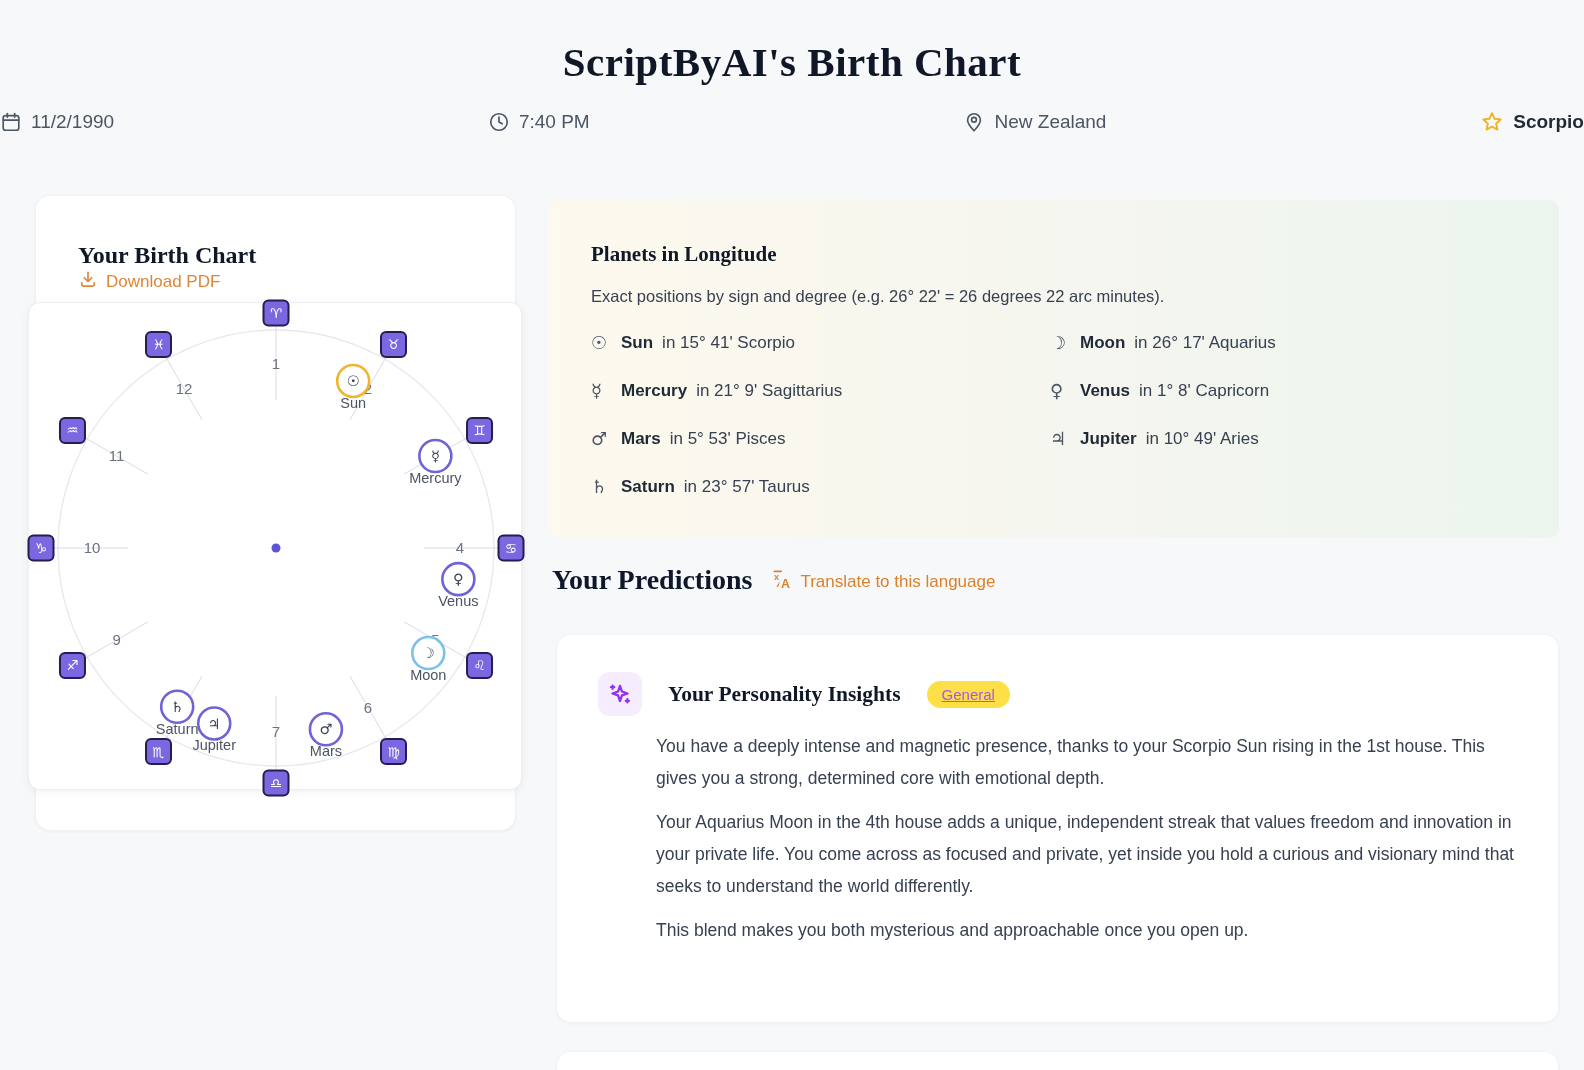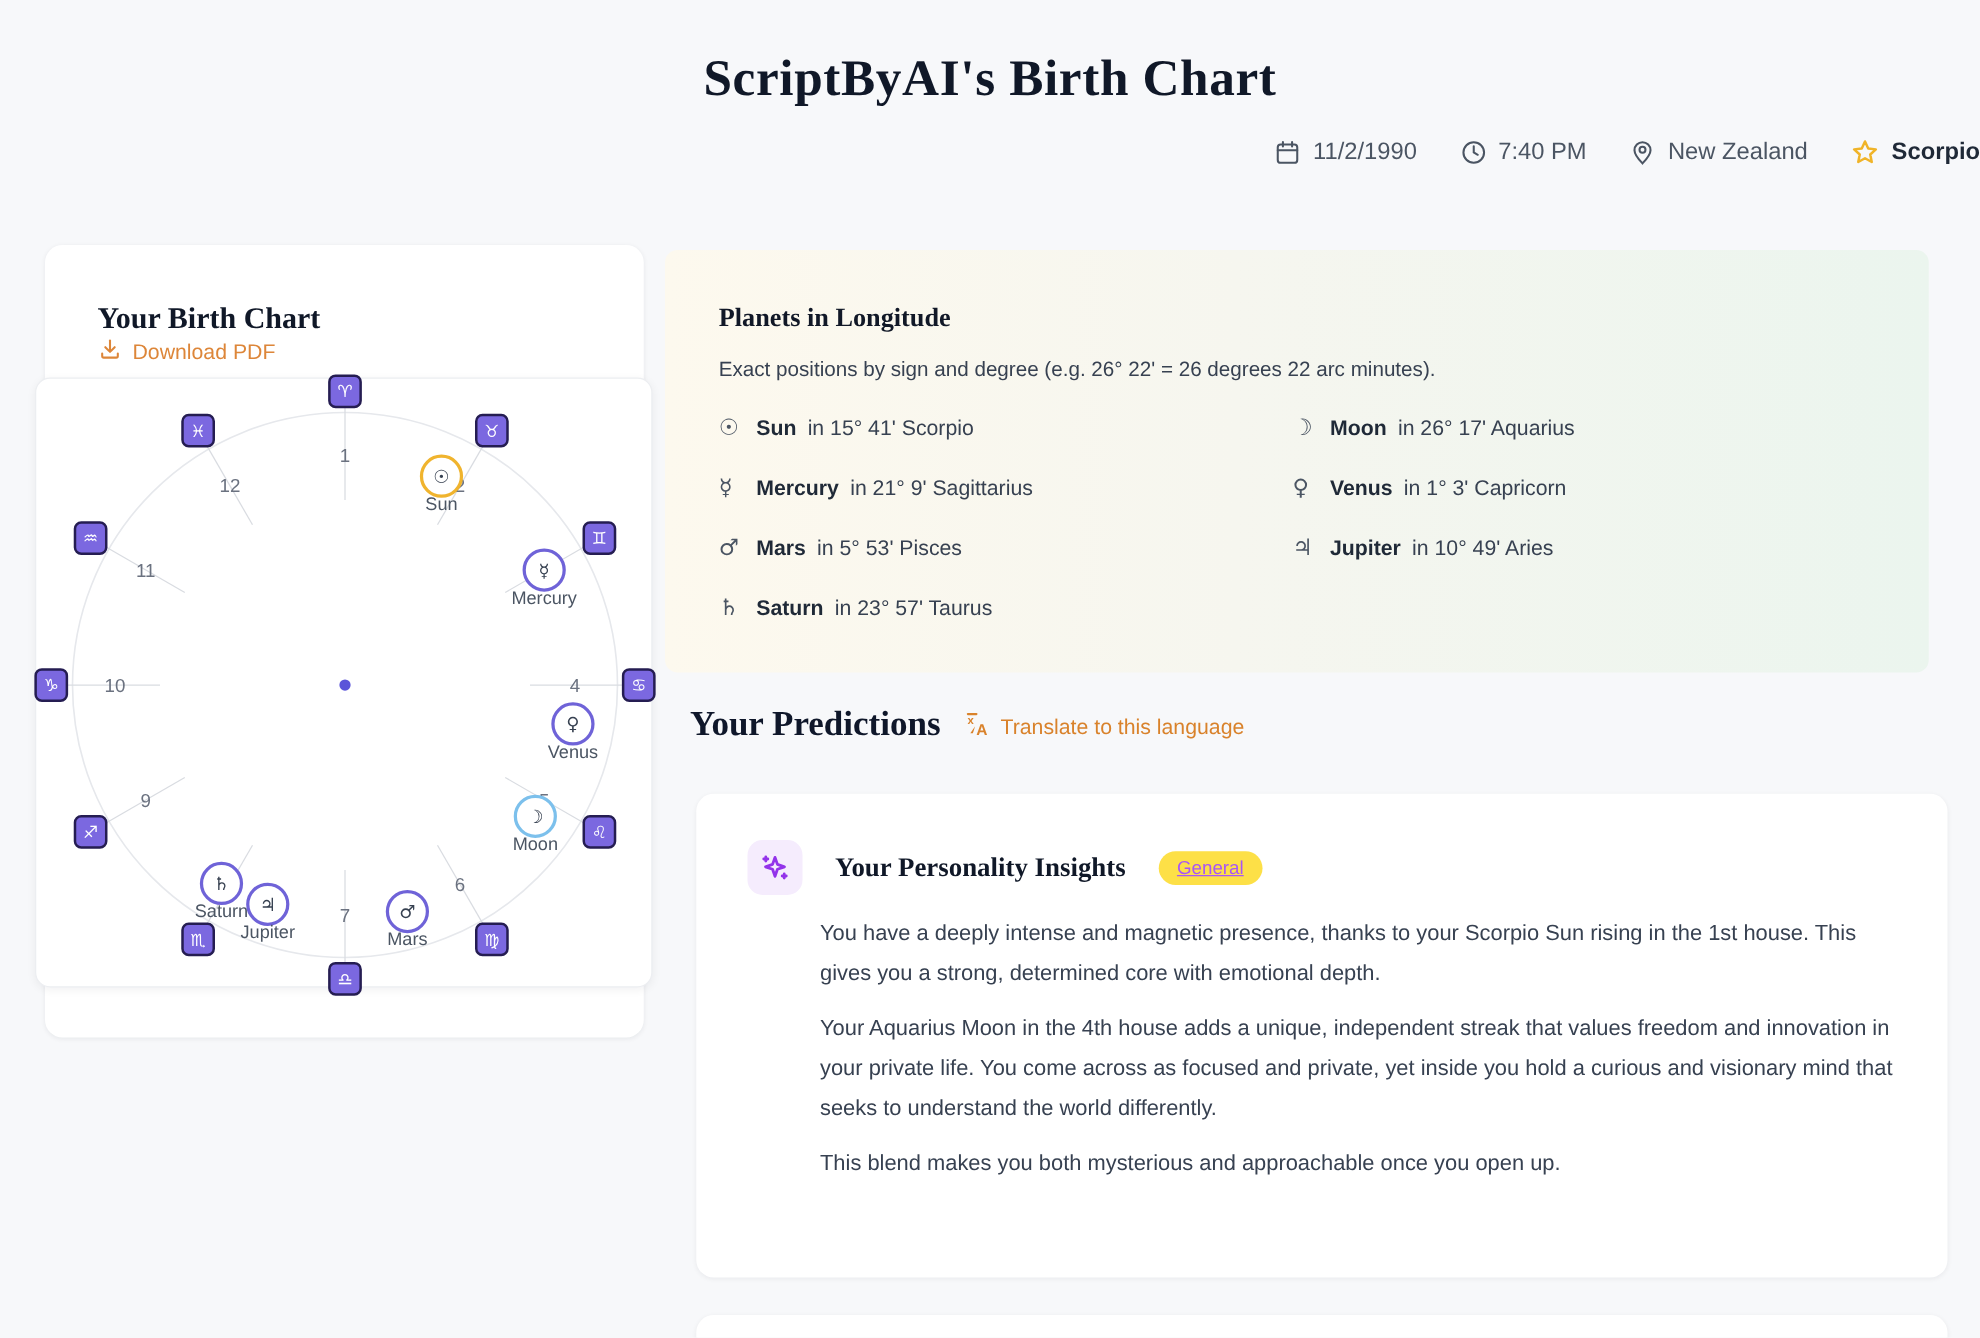--- a/index.html
+++ b/index.html
@@ -3,39 +3,39 @@
 <meta charset="utf-8">
 <style>
   * { margin:0; padding:0; box-sizing:border-box; }
   html,body { width:1584px; height:1070px; overflow:hidden; }
   body { background:#f7f8fa; font-family:"Liberation Sans", sans-serif; color:#374151; position:relative; }
   .serif { font-family:"Liberation Serif", serif; }
 
   
   .page-header { position:absolute; top:0; left:0; width:1584px; text-align:center; }
   .page-title { margin-top:38px; font-size:41px; font-weight:bold; color:#101828; letter-spacing:.5px; }
-  .meta-row { margin-top:24px; display:flex; justify-content:flex-end; align-items:center; gap:34px; }
+  .meta-row { margin-top:24px; display:flex; justify-content:space-between; align-items:center; gap:34px; }
   .meta-item { display:flex; align-items:center; gap:9px; font-size:19px; color:#4b5563; }
   .meta-item.sign { color:#1f2937; font-weight:600; }
   .meta-item svg { display:block; }
 
   
   .chart-panel { position:absolute; left:36px; top:196px; width:479px; height:634px;
                  background:#ffffff; border-radius:14px; box-shadow:0 1px 4px rgba(16,24,40,.07); }
   .chart-panel-head { display:flex; justify-content:space-between; align-items:flex-start; padding:46px 44px 0 42px;flex-direction:column; }
   .chart-panel-title { font-size:24px; font-weight:bold; color:#101828; }
   .download-link { display:flex; align-items:center; gap:8px; font-size:17px; font-weight:500; color:#dd8639; cursor:pointer; text-decoration:none; }
 
   .wheel-card { position:absolute; left:28px; top:302px; width:494px; height:488px;
                 background:#ffffff; border:1px solid #eceef1; border-radius:12px;
                 box-shadow:0 2px 8px rgba(16,24,40,.06); overflow:visible; }
   .wheel-card svg { overflow:visible; display:block; }
 
   
-  .longitude-panel { position:absolute; left:532px; top:200px; width:1011px; height:338px;
+  .longitude-panel { position:absolute; left:548px; top:200px; width:1011px; height:338px;
                      border-radius:10px;
                      background:linear-gradient(90deg,#fdf9ee 0%,#f6f6ef 45%,#ebf5ee 100%); }
   .longitude-title { padding:42px 0 0 43px; font-size:21px; font-weight:bold; color:#111827; }
   .longitude-sub { padding:20px 0 0 43px; font-size:16.5px; color:#374151; }
   .longitude-grid { margin:26px 0 0 43px; display:grid; grid-template-columns:459px 460px; row-gap:27px; }
   .lon-row { display:flex; align-items:center; font-size:17px; color:#374151; }
   .lon-glyph { width:30px; font-size:18px; color:#4b5563; font-family:"DejaVu Sans", sans-serif; }
   .lon-name { font-weight:bold; color:#1f2937; margin-right:9px; }
 
   
@@ -209,21 +209,21 @@
         <span class="lon-pos">in 26° 17' Aquarius</span>
       </div>
       <div class="lon-row">
         <span class="lon-glyph">☿</span>
         <span class="lon-name">Mercury</span>
         <span class="lon-pos">in 21° 9' Sagittarius</span>
       </div>
       <div class="lon-row">
         <span class="lon-glyph">♀</span>
         <span class="lon-name">Venus</span>
-        <span class="lon-pos">in 1° 3' Capricorn</span>
+        <span class="lon-pos">in 1° 8' Capricorn</span>
       </div>
       <div class="lon-row">
         <span class="lon-glyph">♂</span>
         <span class="lon-name">Mars</span>
         <span class="lon-pos">in 5° 53' Pisces</span>
       </div>
       <div class="lon-row">
         <span class="lon-glyph">♃</span>
         <span class="lon-name">Jupiter</span>
         <span class="lon-pos">in 10° 49' Aries</span>

